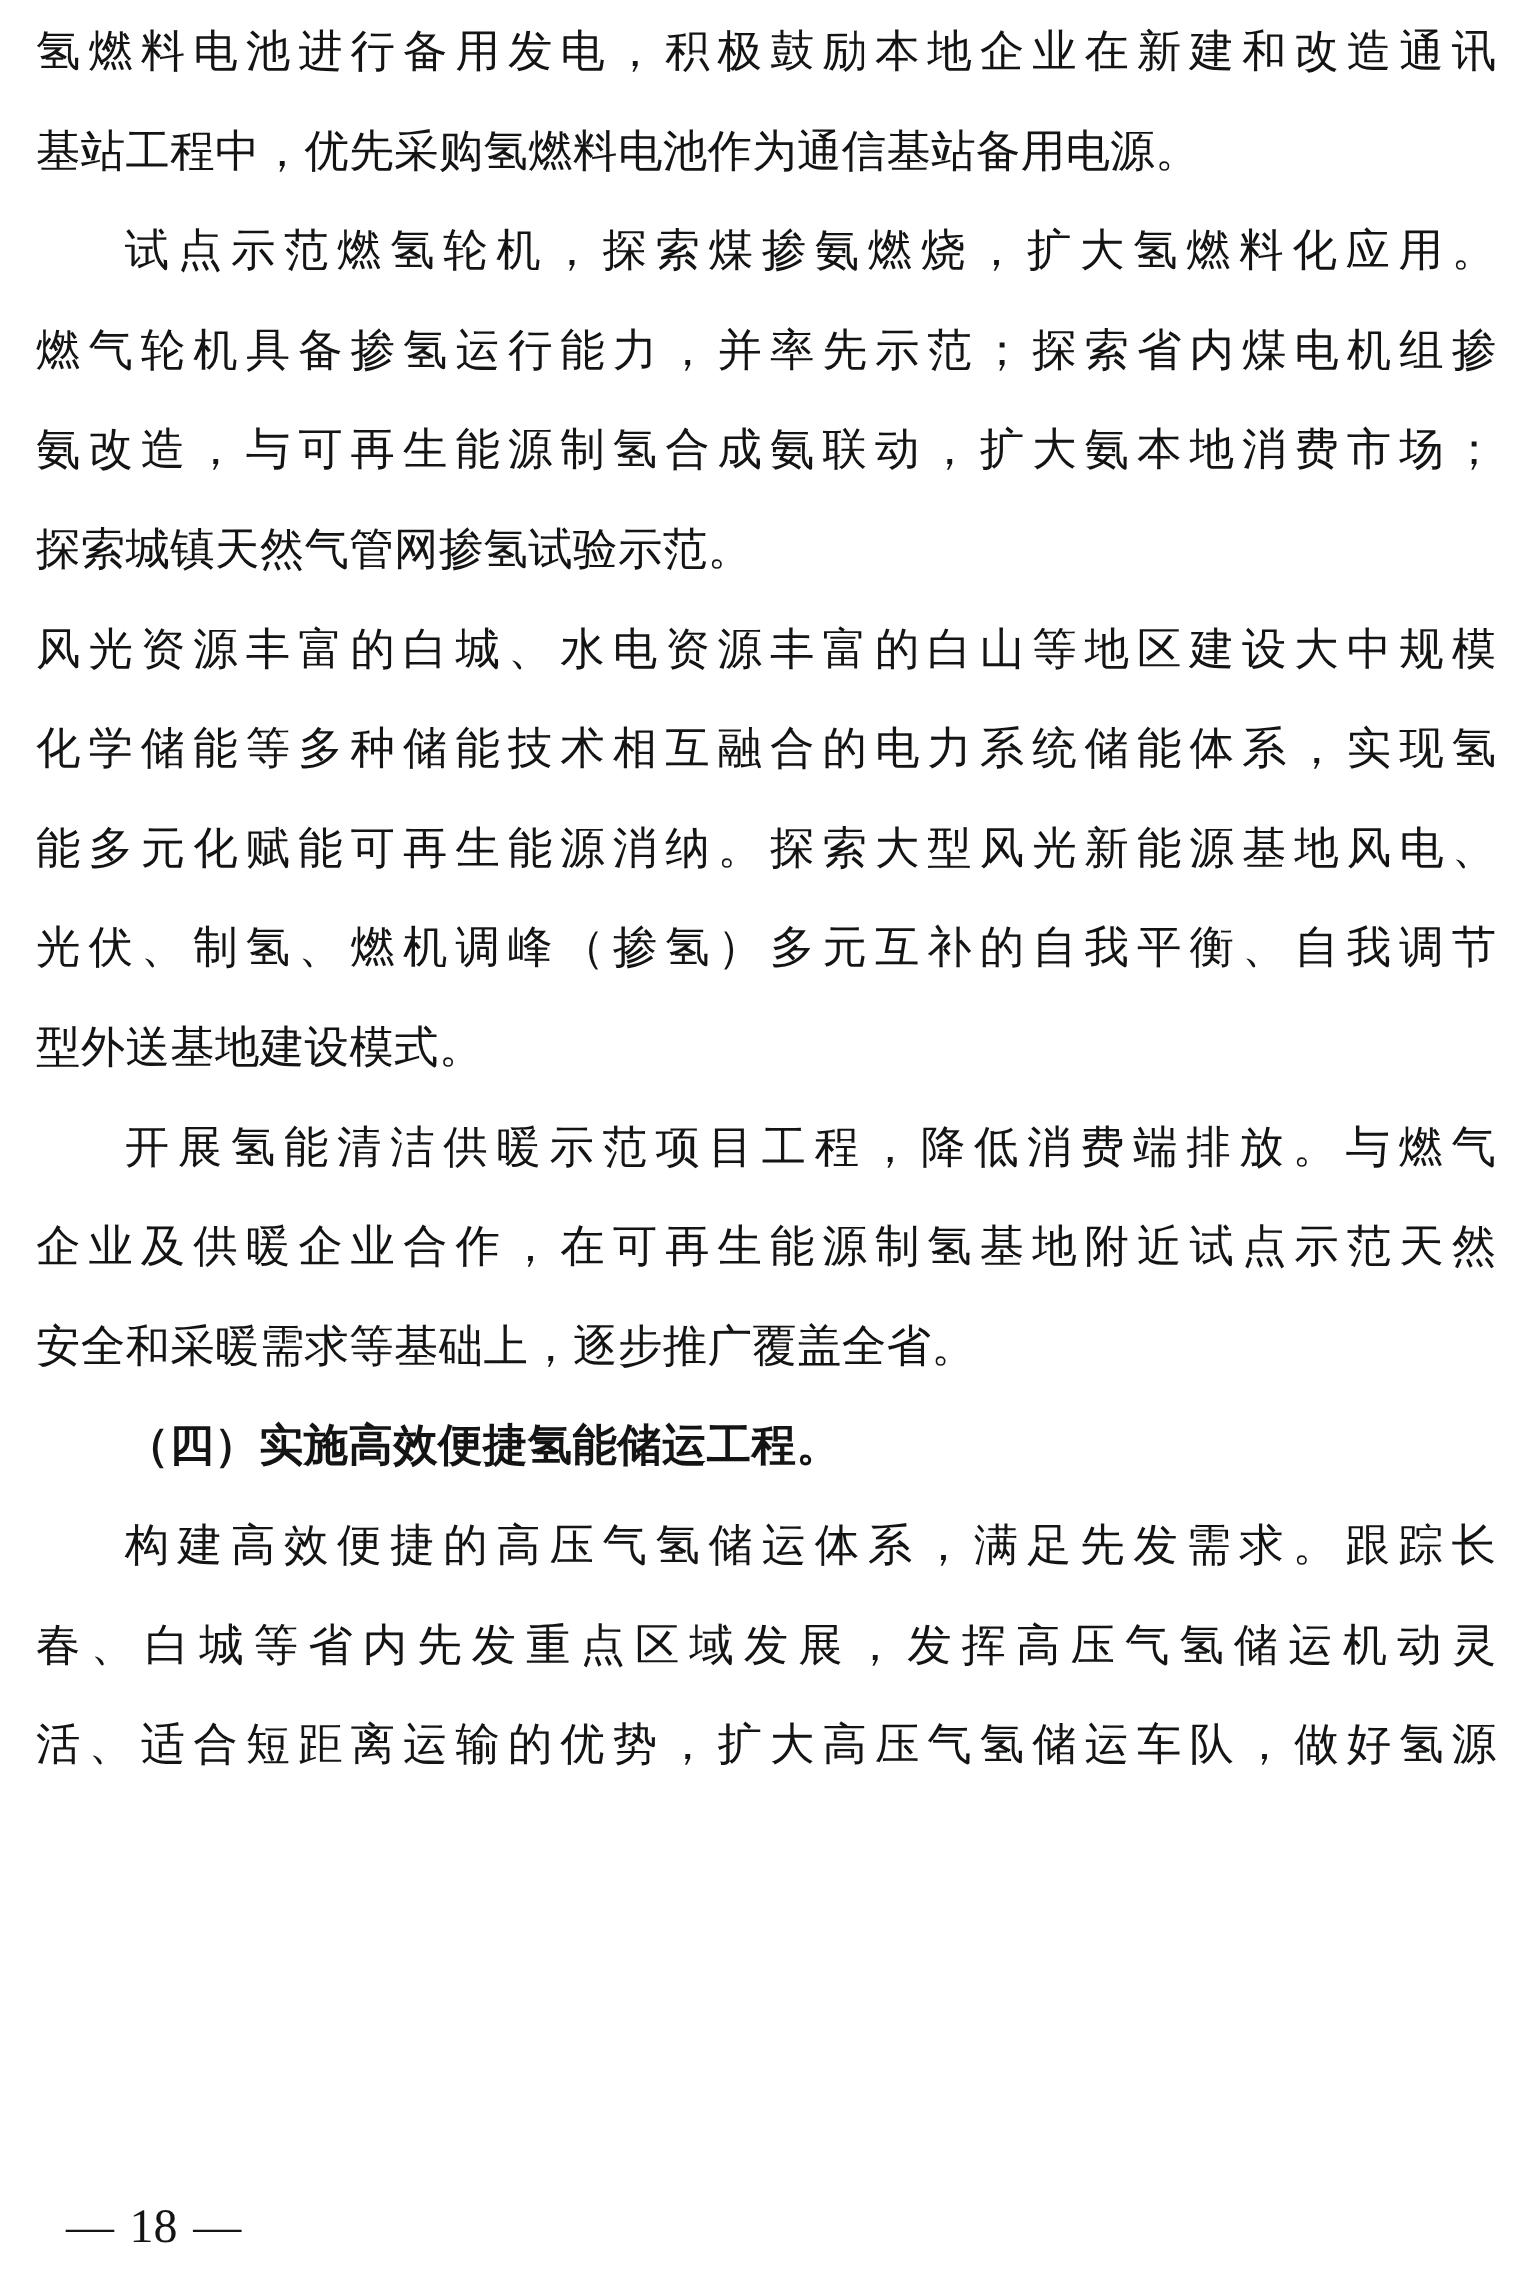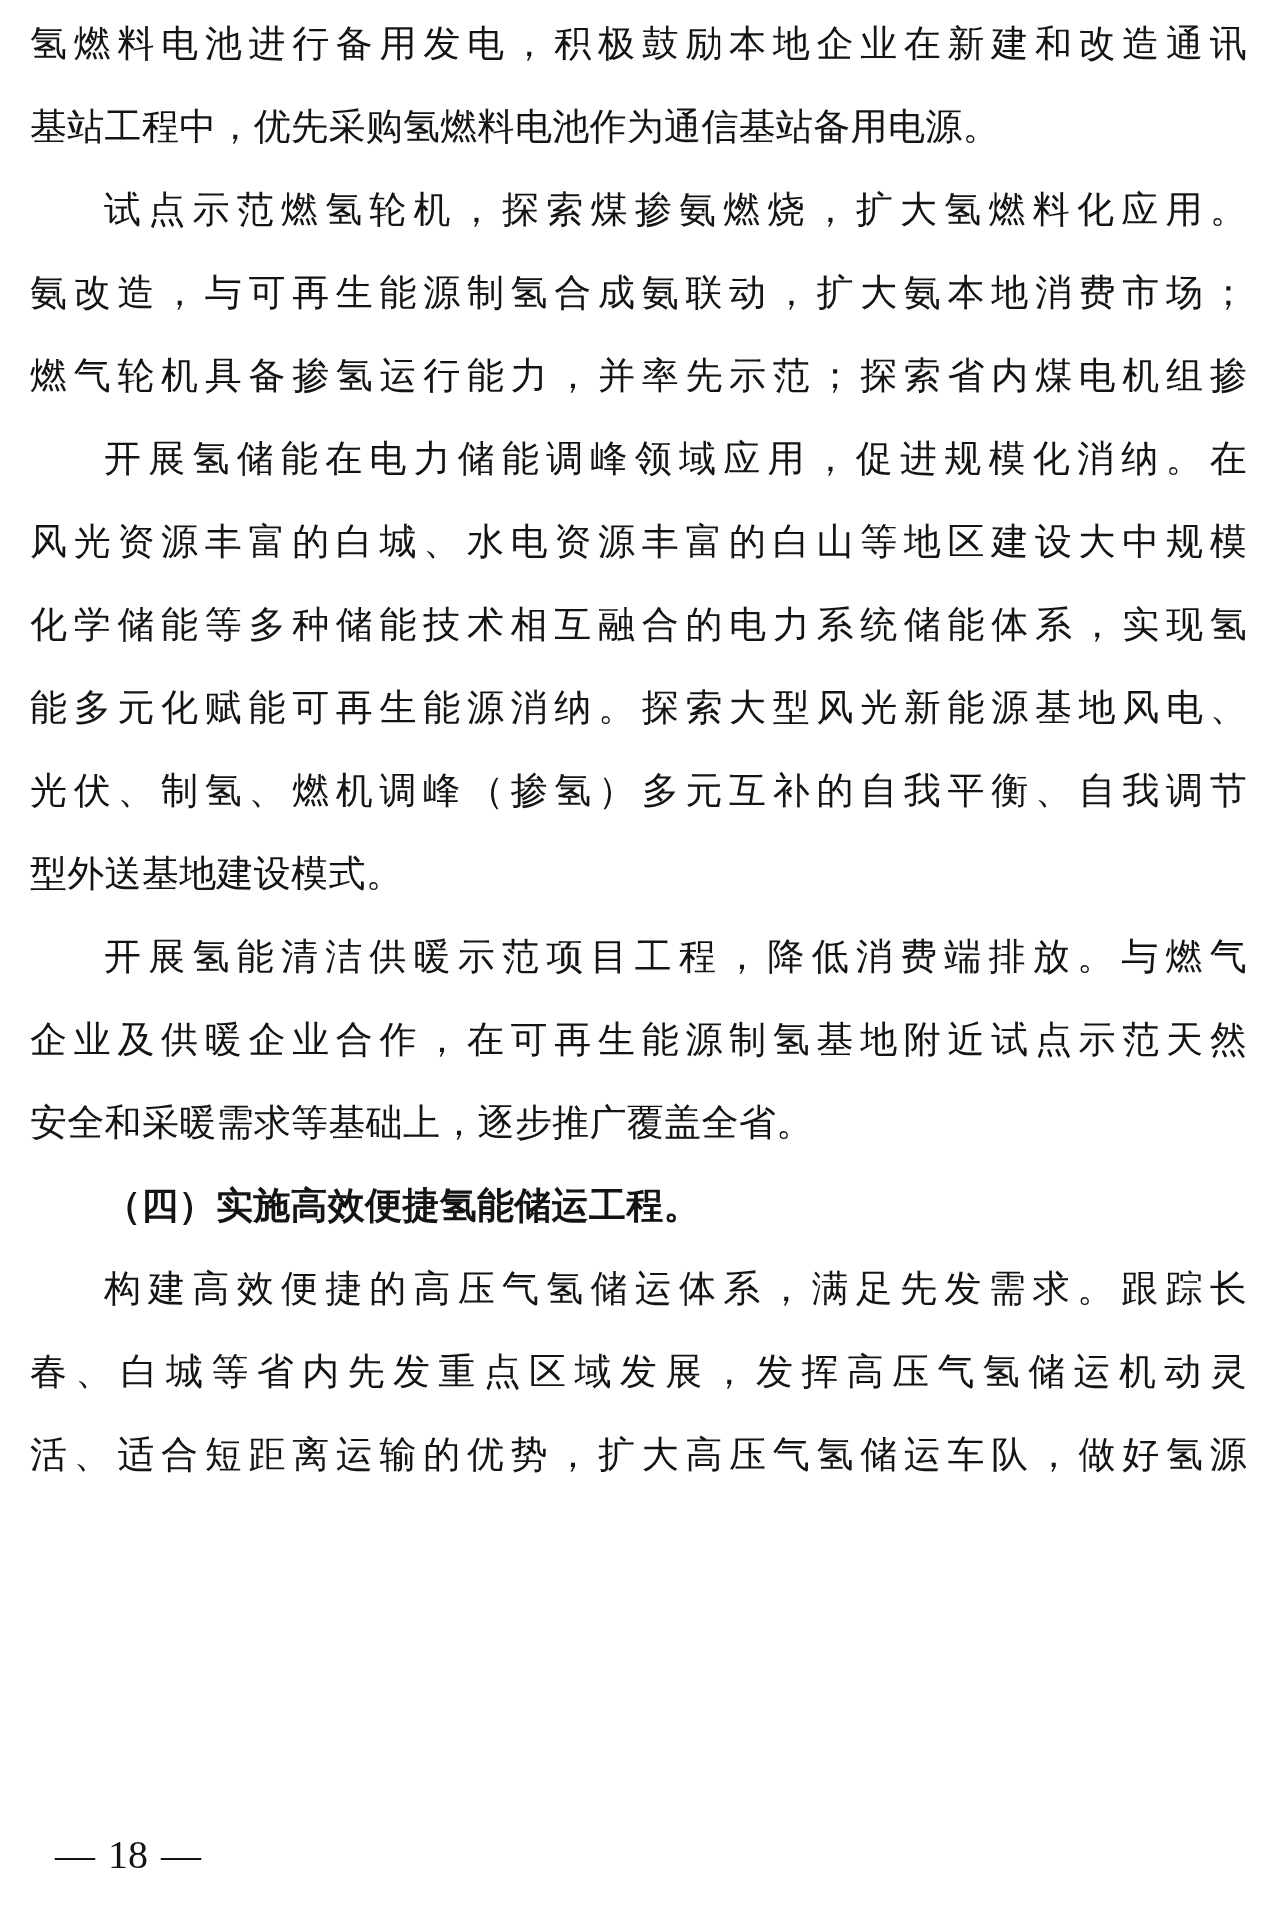--- a/index.html
+++ b/index.html
@@ -58,23 +58,23 @@
     transform: scaleX(1.0);
   }
 </style>
 </head>
 <body>
 
 <div class="doc">
   <div class="line j">氢燃料电池进行备用发电，积极鼓励本地企业在新建和改造通讯</div>
   <div class="line">基站工程中，优先采购氢燃料电池作为通信基站备用电源。</div>
   <div class="line j ind">试点示范燃氢轮机，探索煤掺氨燃烧，扩大氢燃料化应用。</div>
+  <div class="line j">燃气轮机具备掺氢运行能力，并率先示范；探索省内煤电机组掺</div>
   <div class="line j">氨改造，与可再生能源制氢合成氨联动，扩大氨本地消费市场；</div>
-  <div class="line j">燃气轮机具备掺氢运行能力，并率先示范；探索省内煤电机组掺</div>
-  <div class="line j ind">开展氢储能在电力储能调峰领域应用，促进规模化消纳。在</div>
+  <div class="line">探索城镇天然气管网掺氢试验示范。</div>
   <div class="line j">风光资源丰富的白城、水电资源丰富的白山等地区建设大中规模</div>
   <div class="line j">化学储能等多种储能技术相互融合的电力系统储能体系，实现氢</div>
   <div class="line j">能多元化赋能可再生能源消纳。探索大型风光新能源基地风电、</div>
   <div class="line j">光伏、制氢、燃机调峰（掺氢）多元互补的自我平衡、自我调节</div>
   <div class="line">型外送基地建设模式。</div>
   <div class="line j ind">开展氢能清洁供暖示范项目工程，降低消费端排放。与燃气</div>
   <div class="line j">企业及供暖企业合作，在可再生能源制氢基地附近试点示范天然</div>
   <div class="line">安全和采暖需求等基础上，逐步推广覆盖全省。</div>
   <div class="line ind heading">（四）实施高效便捷氢能储运工程。</div>
   <div class="line j ind">构建高效便捷的高压气氢储运体系，满足先发需求。跟踪长</div>

